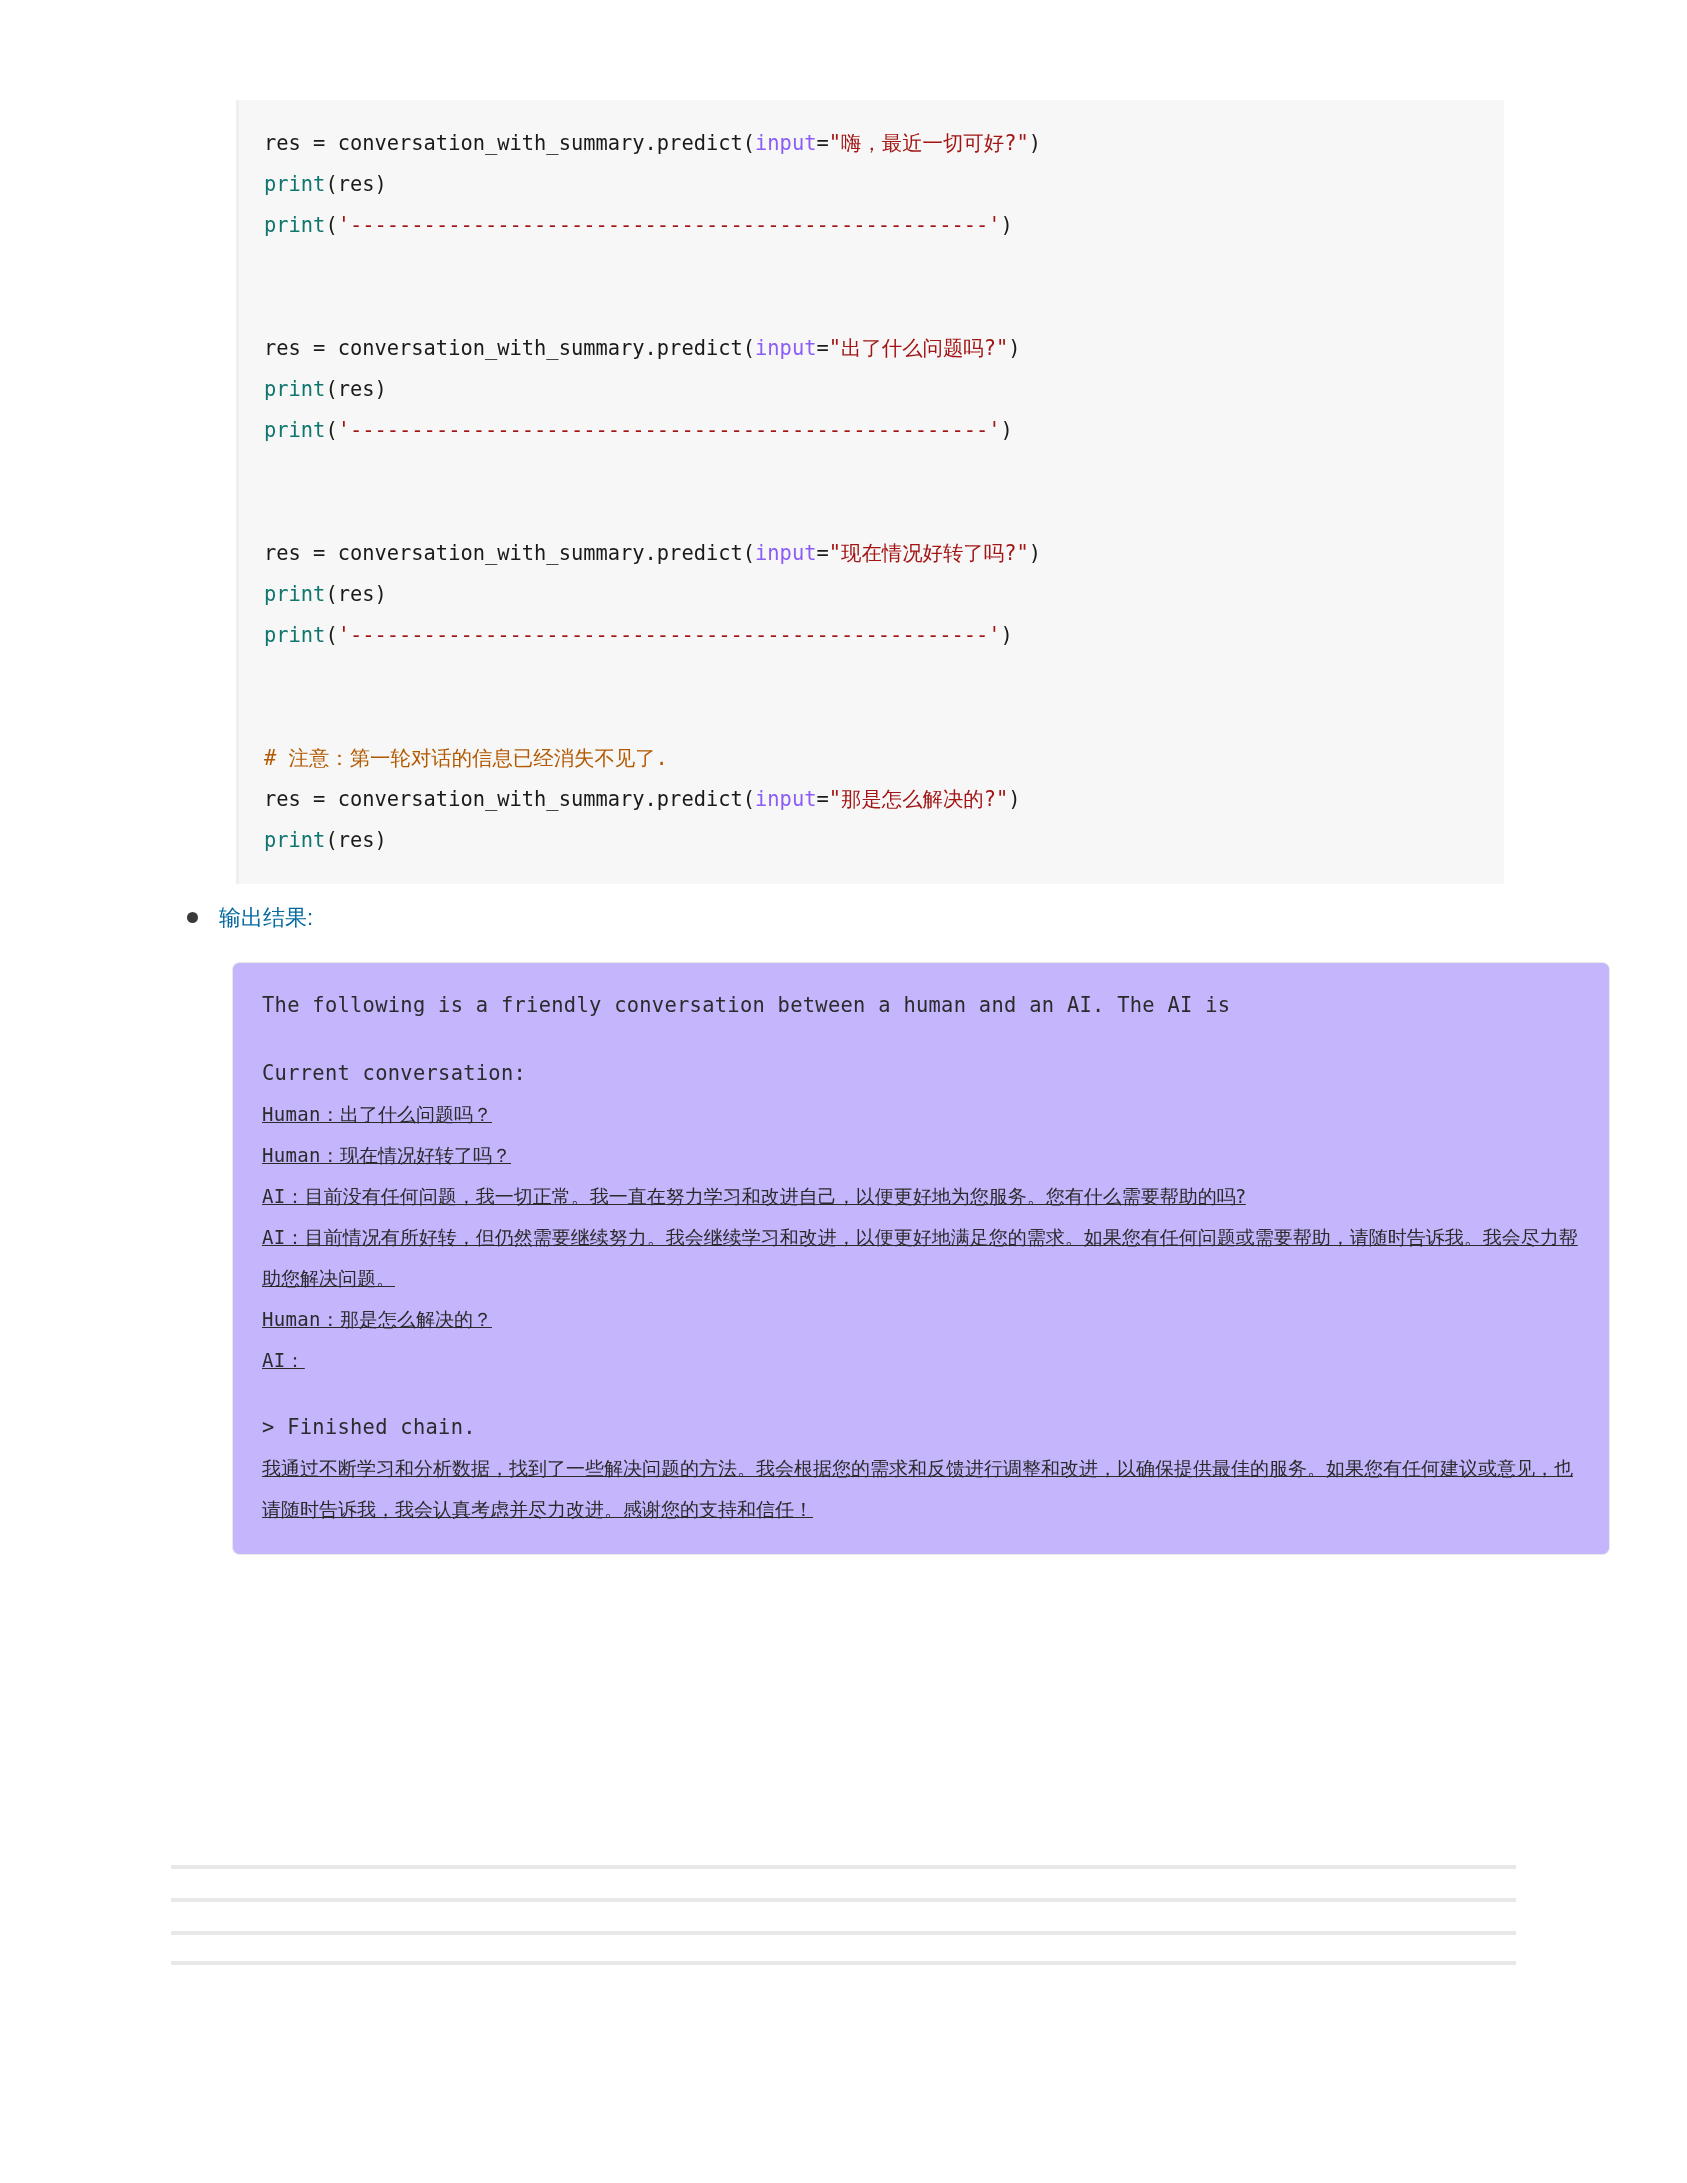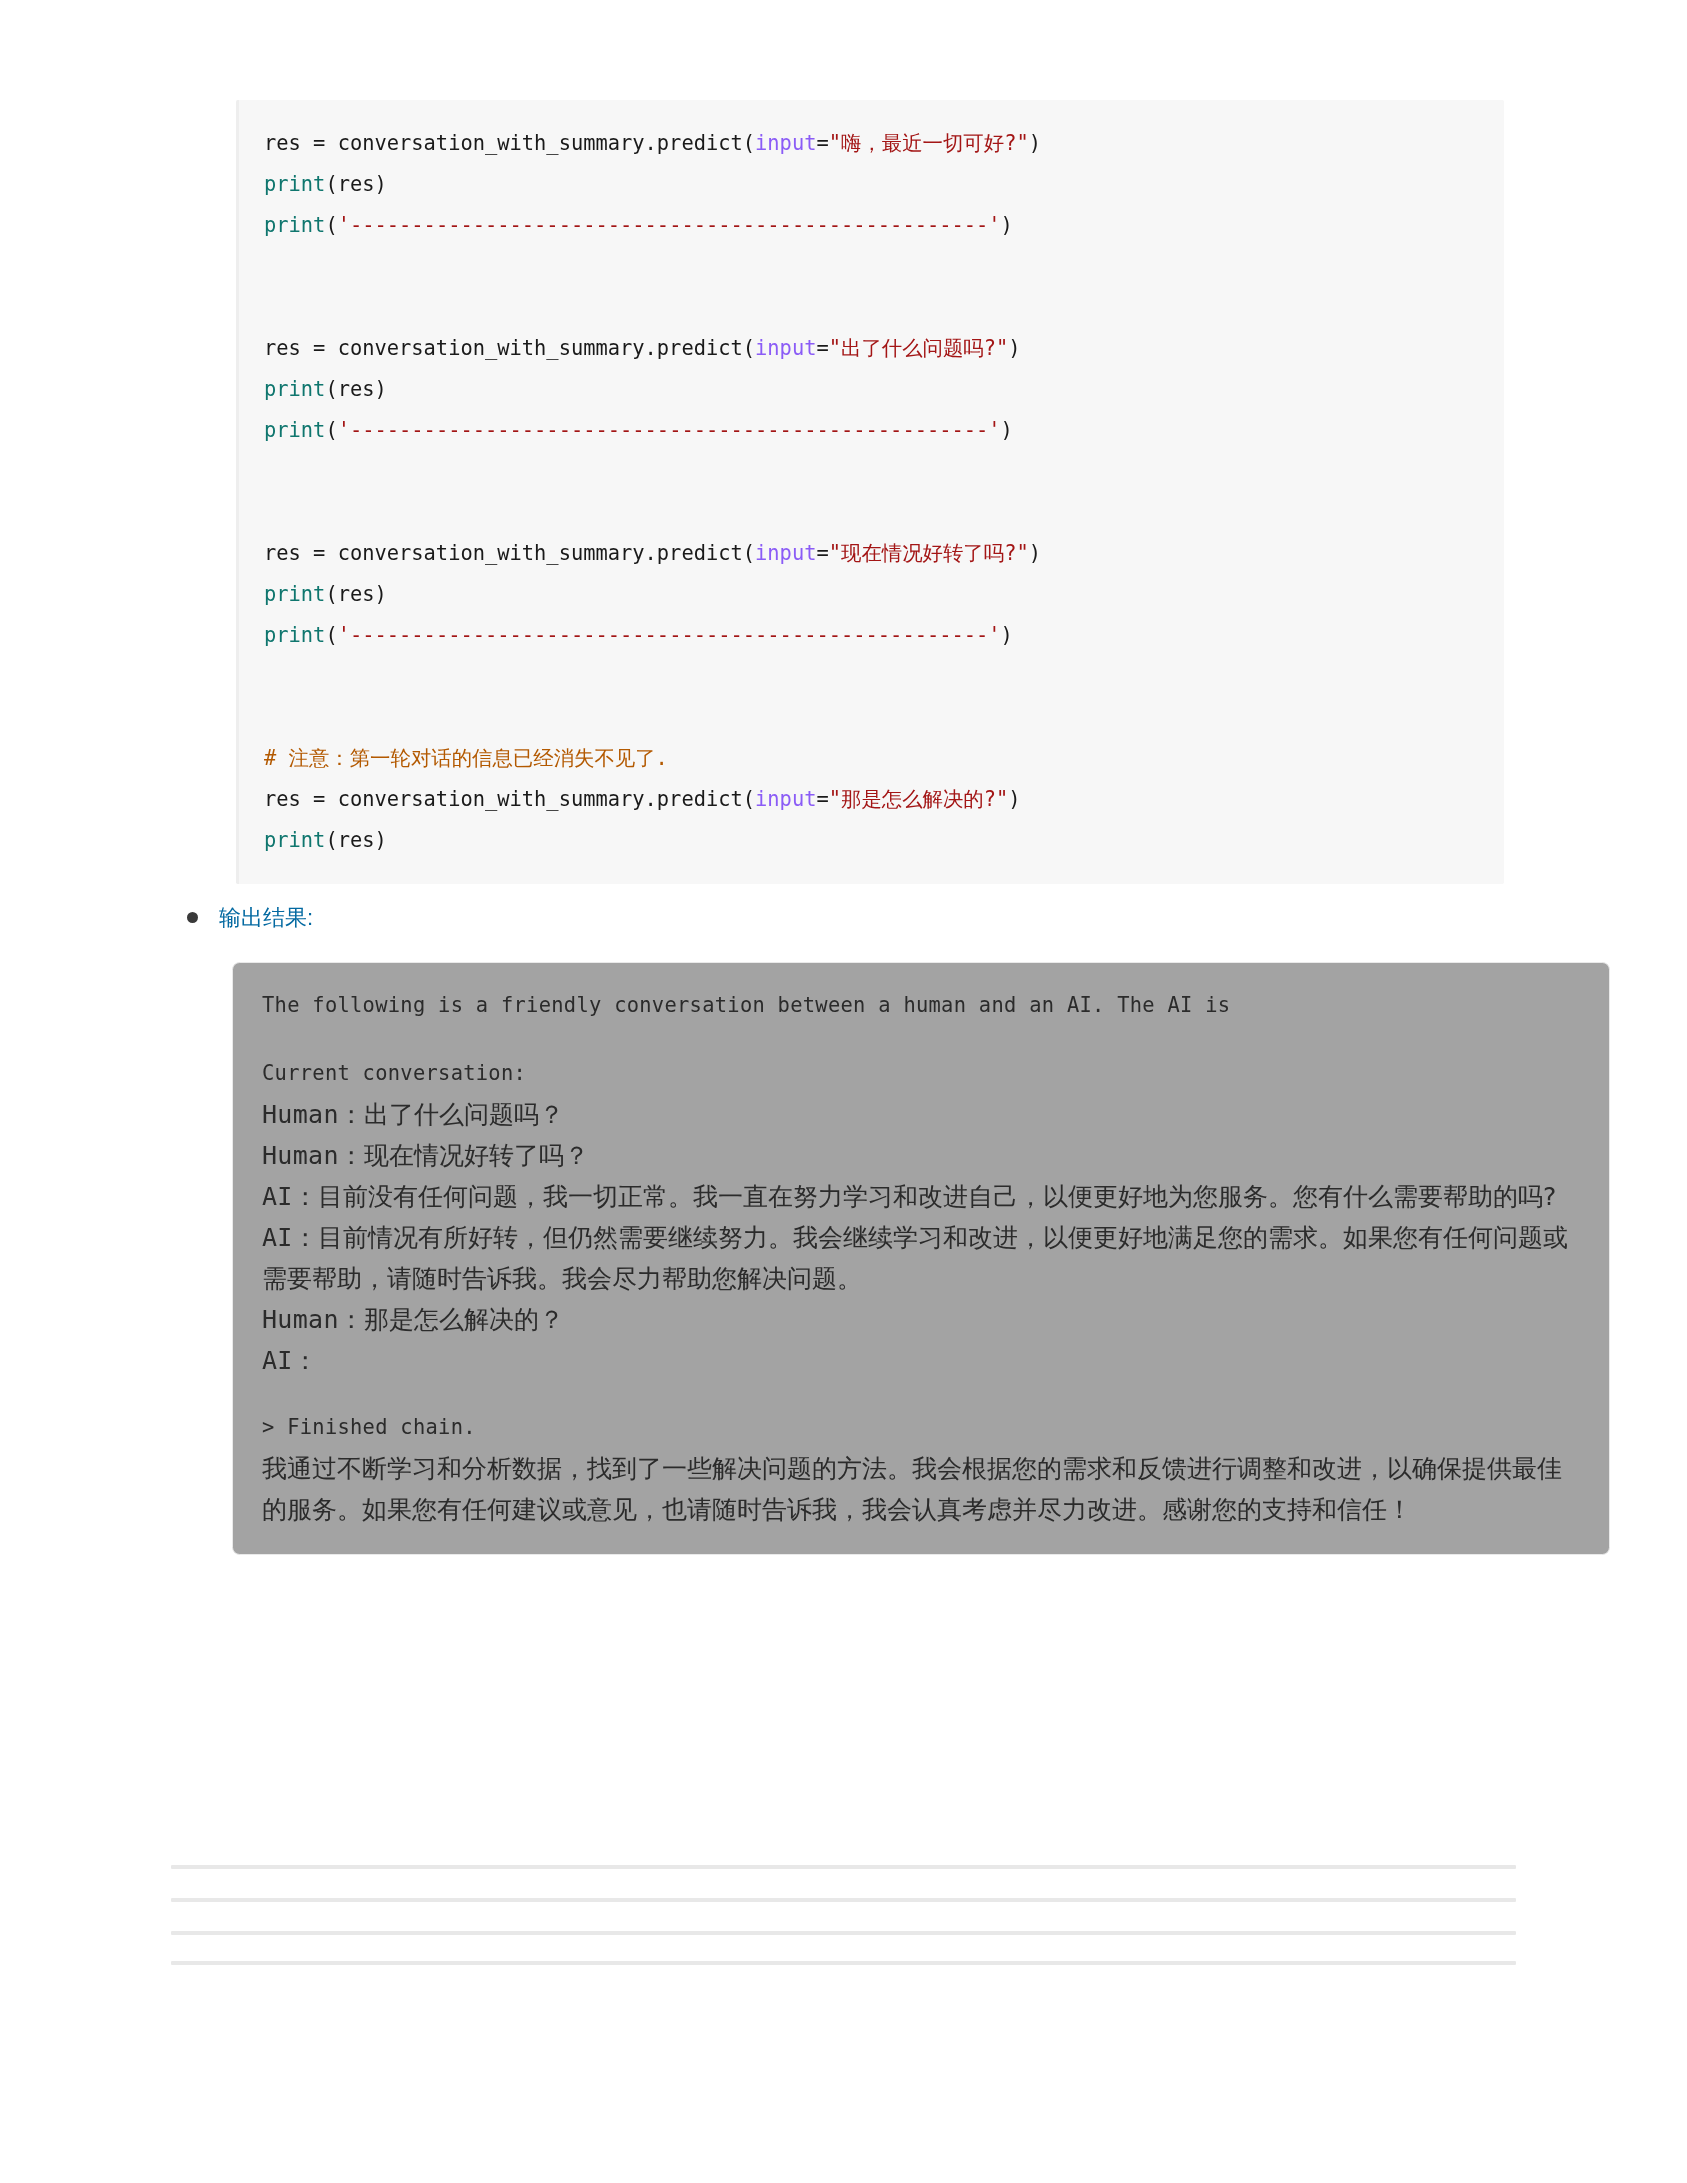--- a/index.html
+++ b/index.html
@@ -75,43 +75,44 @@
     line-height: 29px;
     white-space: pre;
   }
 
   
   .output-block {
     position: absolute;
     left: 232px;
     top: 962px;
     width: 1378px;
-    background: #a3a3a3;
+    background: #c4b5fd;
     border: 1.7px solid #e9e9e9;
     border-radius: 7.7px;
     box-sizing: border-box;
     padding: 22px 29px 24px 29px;
   }
   .out-line {
     font-size: 20.4px;
     line-height: 41px;
     color: #2b2b2b;
     white-space: pre-wrap;
     word-break: break-word;
   }
   .out-mono {
     font-family: "DejaVu Sans Mono", "Liberation Mono", monospace;
     letter-spacing: 0.3px;
   }
   .out-wrap {
-    font-size: 25px;
+    font-size: 19px;
     line-height: 41px;
     color: #2b2b2b;
     white-space: normal;
     font-family: "DejaVu Sans", "Liberation Sans", sans-serif;
+    text-decoration: underline;
   }
   .out-wrap .lbl {
     font-family: "DejaVu Sans Mono", "Liberation Mono", monospace;
     letter-spacing: 0.3px;
   }
   .out-spacer { height: 26.5px; }
 
   
   .sep {
     position: absolute;

